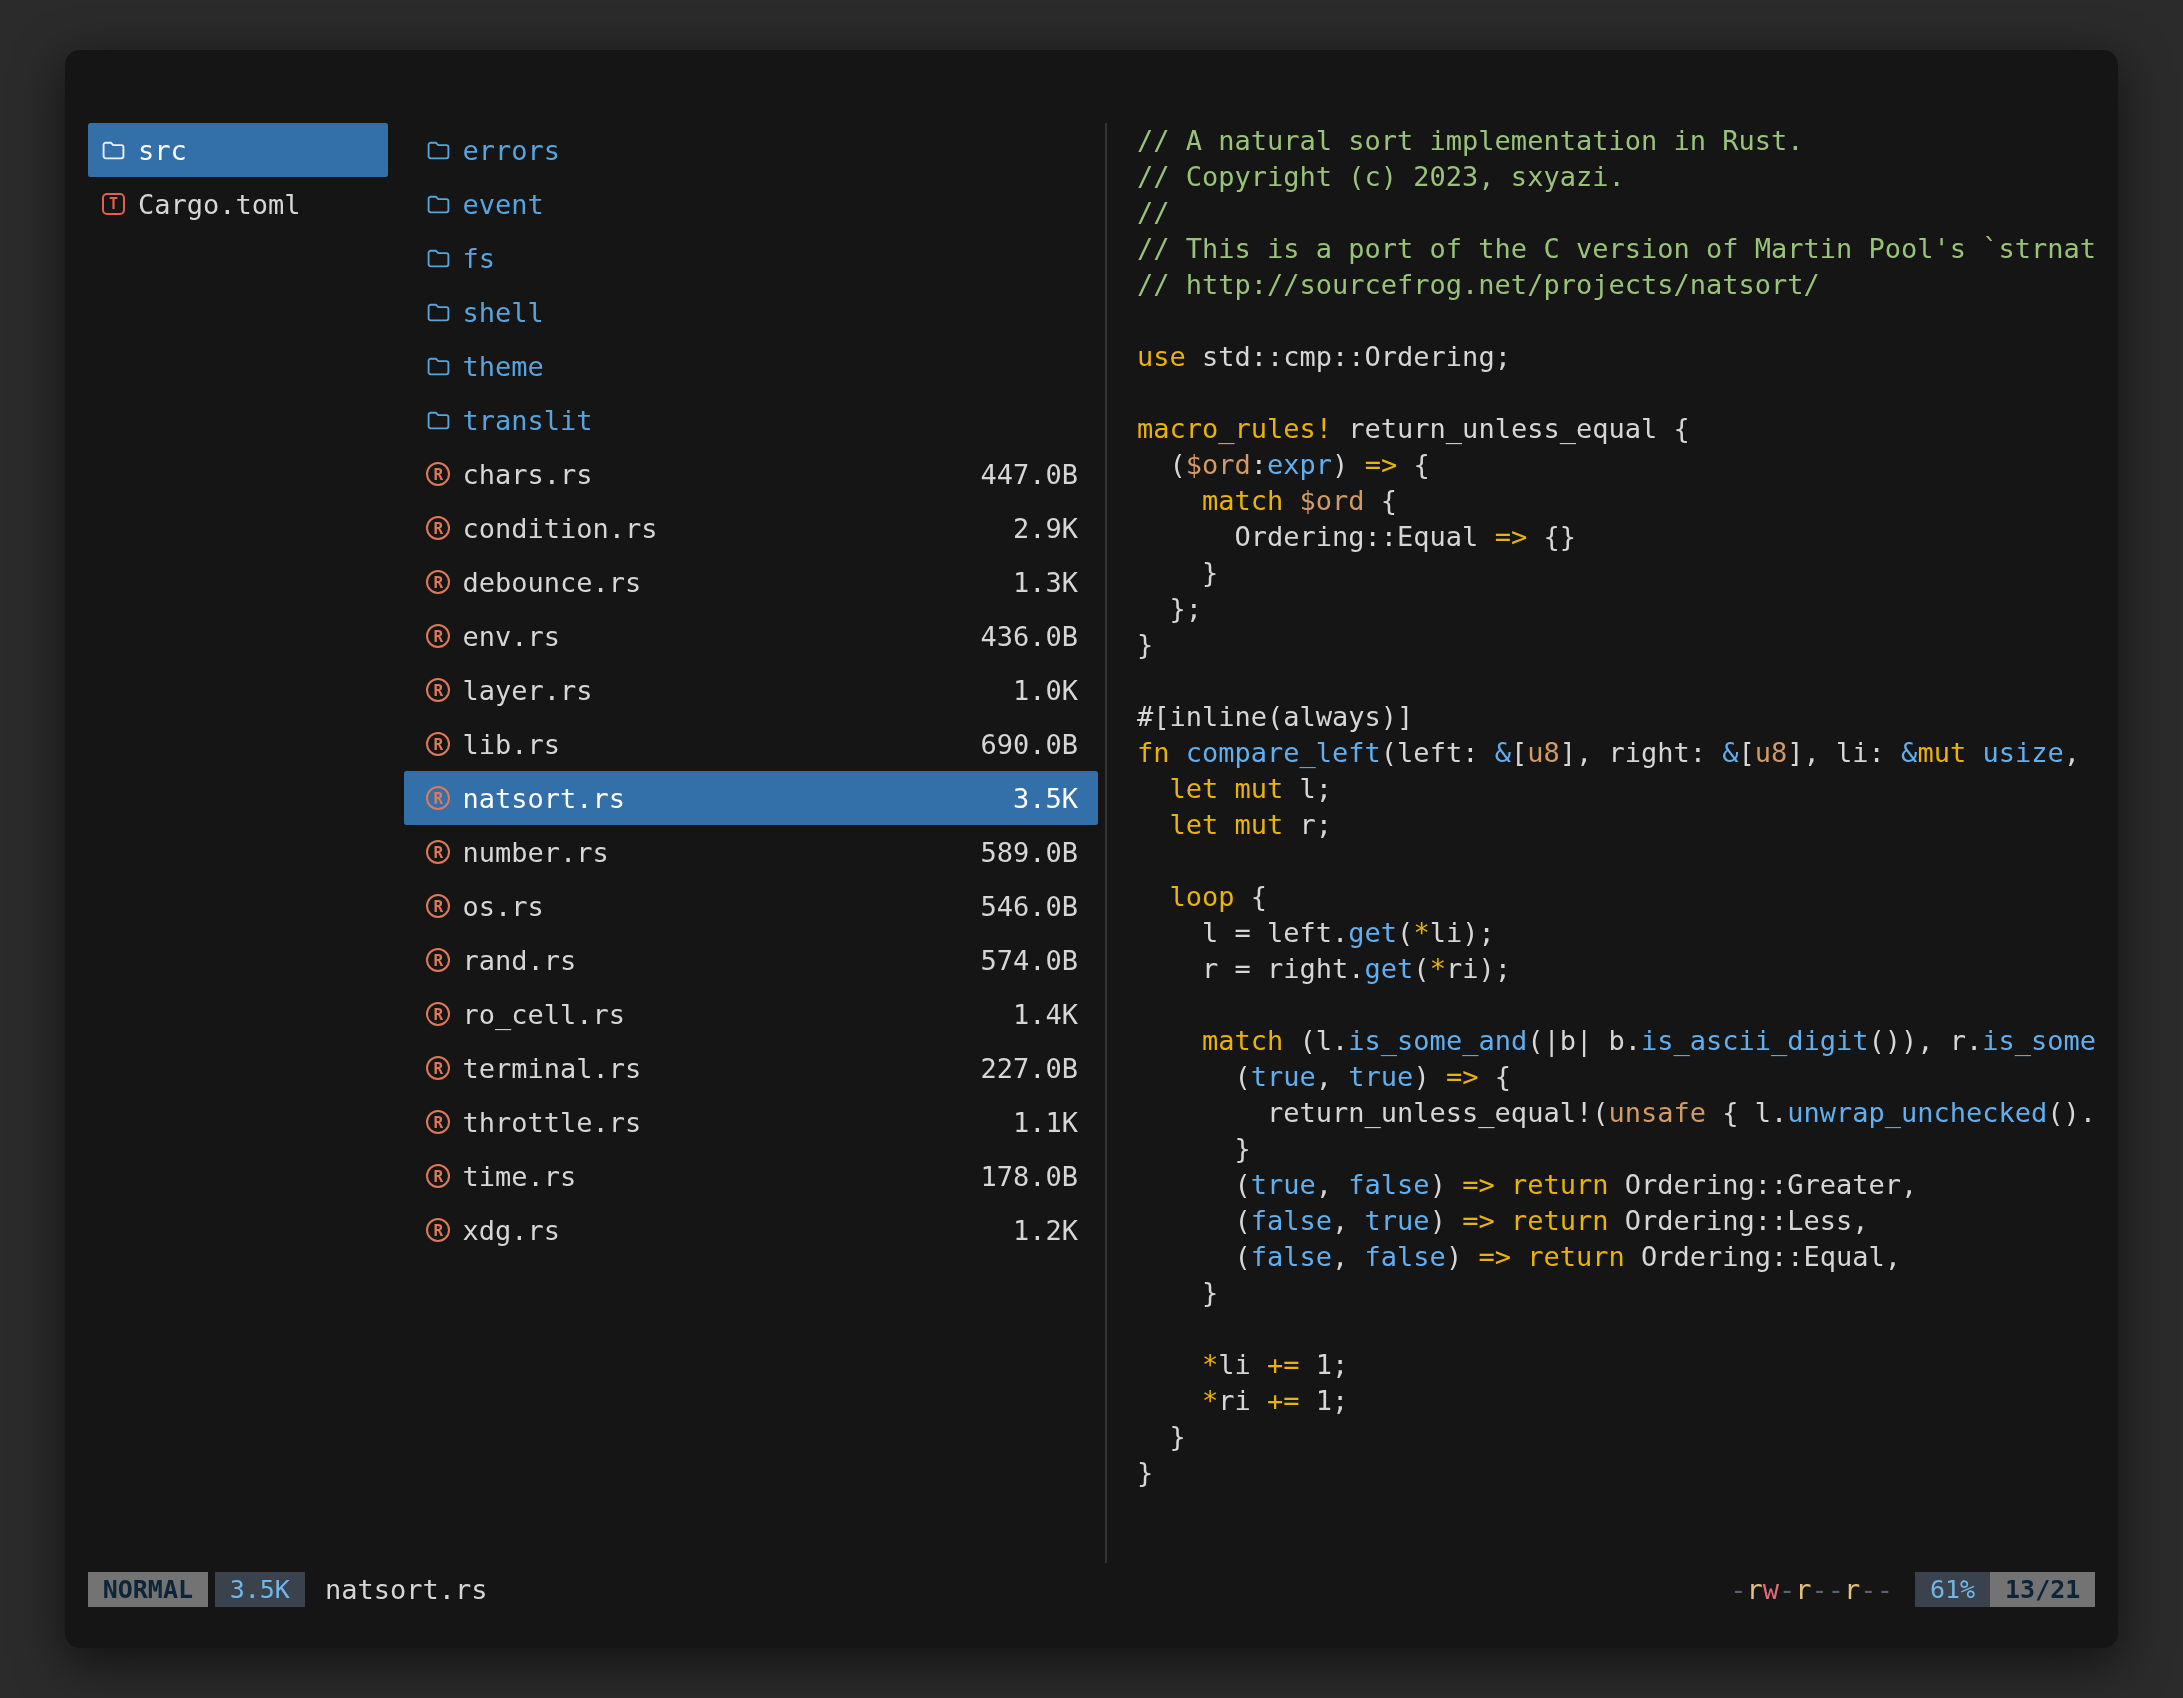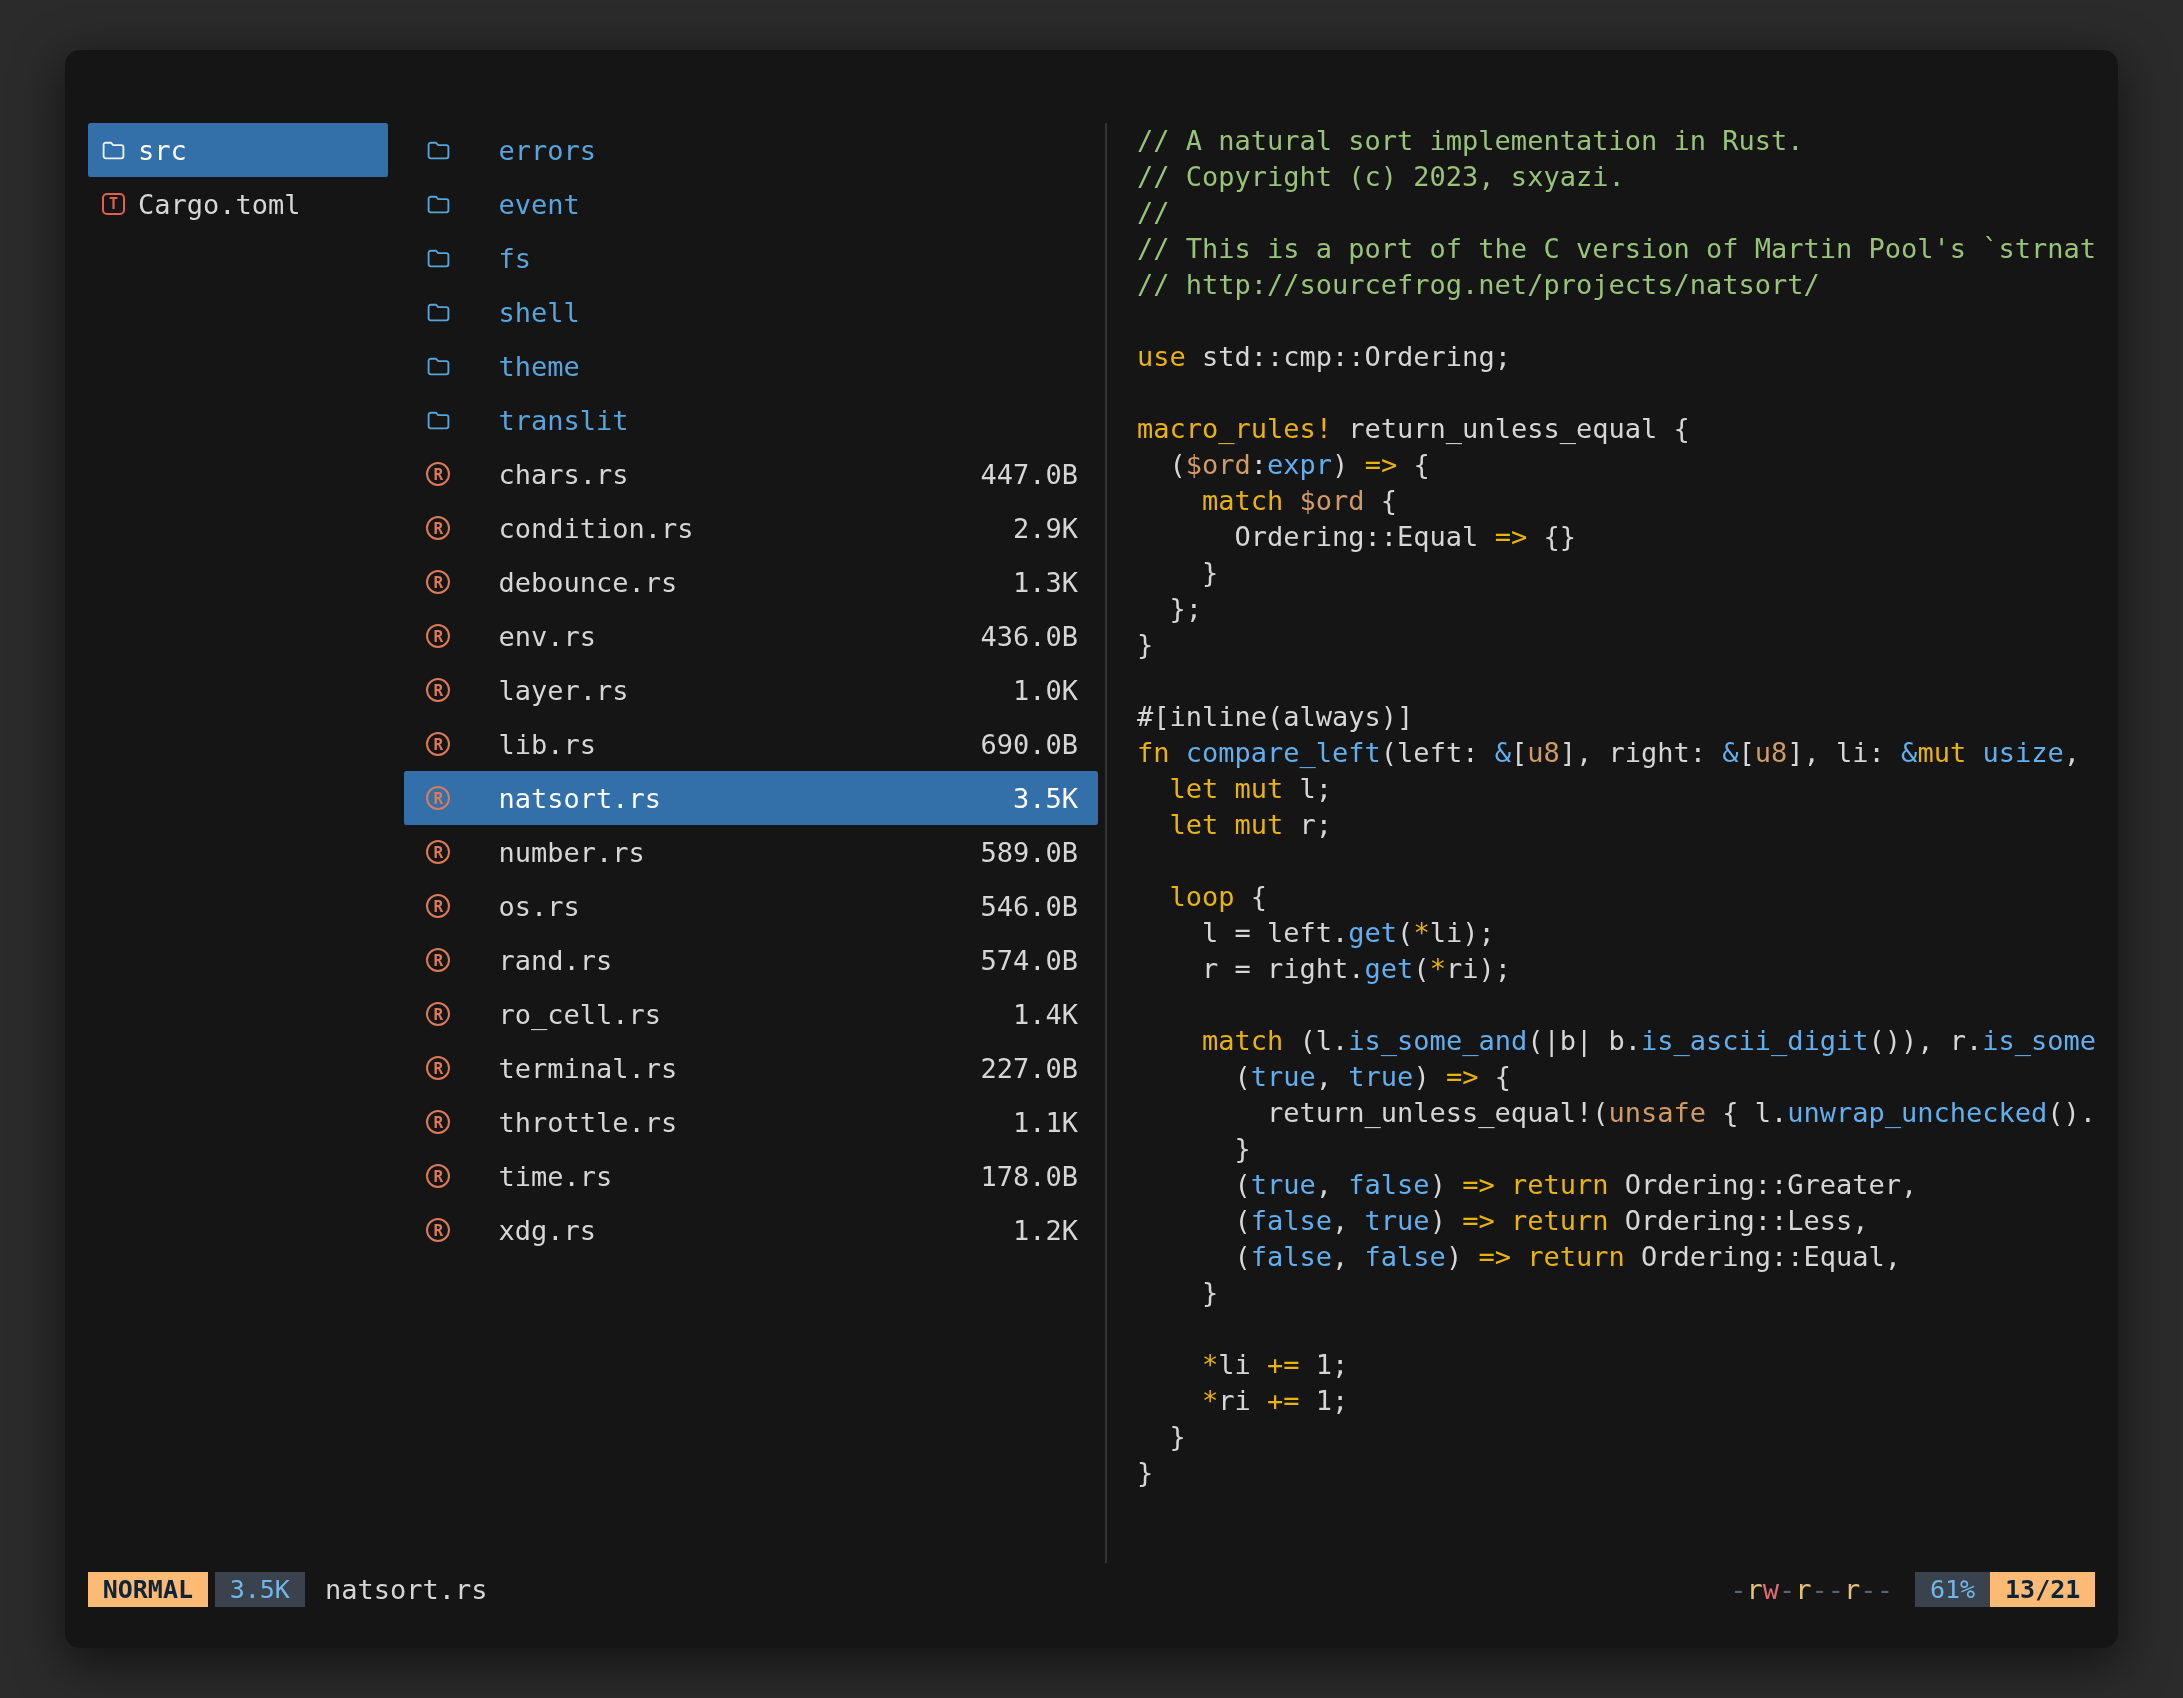--- a/index.html
+++ b/index.html
@@ -9,42 +9,42 @@
             background:#151515; border-radius:15px; overflow:hidden;
             box-shadow:0 13.4px 50px rgba(0,0,0,.6); }
   .pane { position:absolute; top:73px; }
   #parent-pane { left:22.7px; width:300px; }
   #current-pane { left:339px; width:694px; }
   .divider { position:absolute; left:1040px; top:73px; height:1440px; width:1.7px; background:#343434; }
   #preview-pane { left:1051px; width:998px; overflow:hidden; top:73px; position:absolute;margin-left:21px; }
 
   .row { height:54px; display:flex; align-items:center; font-size:27px; color:#d6d6d6; border-radius:2.5px; }
   #parent-pane .row { padding:0 10px 0 11.7px; }
-  #current-pane .row { padding:0 20px;gap:36px; }
+  #current-pane .row { padding:0 20px; }
   .row .icon { width:28.5px; height:28.5px; margin-right:10px; flex:0 0 28.5px;
                display:flex; align-items:center; justify-content:center; }
   .row.dir .icon { color:#58a5dd; }
   .row.dir .label { color:#58a5dd; }
   .row .size { margin-left:auto; }
   .row.selected { background:#336fa8; }
   .row.selected .label, .row.selected .size { color:#ffffff; }
   .row.selected.dir .icon { color:#eaf2f9; }
   .icon svg { width:25px; height:25px; display:block; }
   .icon-rust { border:2.5px solid #dd7a58; border-radius:50%; color:#dd7a58; width:24px; height:24px;
                font-size:16px; font-weight:bold; display:flex; align-items:center; justify-content:center; }
   .icon-toml { border:2.5px solid #e0614f; border-radius:5px; color:#e0614f; width:22.7px; height:22.7px;
                font-size:15px; font-weight:bold; display:flex; align-items:center; justify-content:center; }
 
   .code-line { height:36px; line-height:36px; font-size:27px; white-space:pre; color:#d6d6d6; }
   .tk-w{color:#d6d6d6} .tk-c{color:#98c379} .tk-k{color:#eab308} .tk-f{color:#61afef} .tk-o{color:#d19a66}
 
   .statusbar { position:absolute; left:22.7px; right:22.7px; top:1522px; height:35px;
                display:flex; align-items:center; }
   .badge { height:35px; display:flex; align-items:center; padding:0 15px; font-size:25px; }
-  .badge-blue { background:#fdba74; color:#0e2438; font-weight:bold; }
+  .badge-blue { background:#737373; color:#0e2438; font-weight:bold; }
   .badge-slate { background:#39424d; color:#73b7e8; }
   #size-badge { margin-left:6.7px; }
   #file-name { color:#d6d6d6; margin-left:20px; font-size:27px; }
   .status-right { margin-left:auto; display:flex; align-items:center; }
   #perms { margin-right:22px; font-size:27px; white-space:pre; }
   .pm-d{color:#5a6470} .pm-y{color:#e5c07b} .pm-r{color:#e06c75}
 </style>
 </head>
 <body>
 

